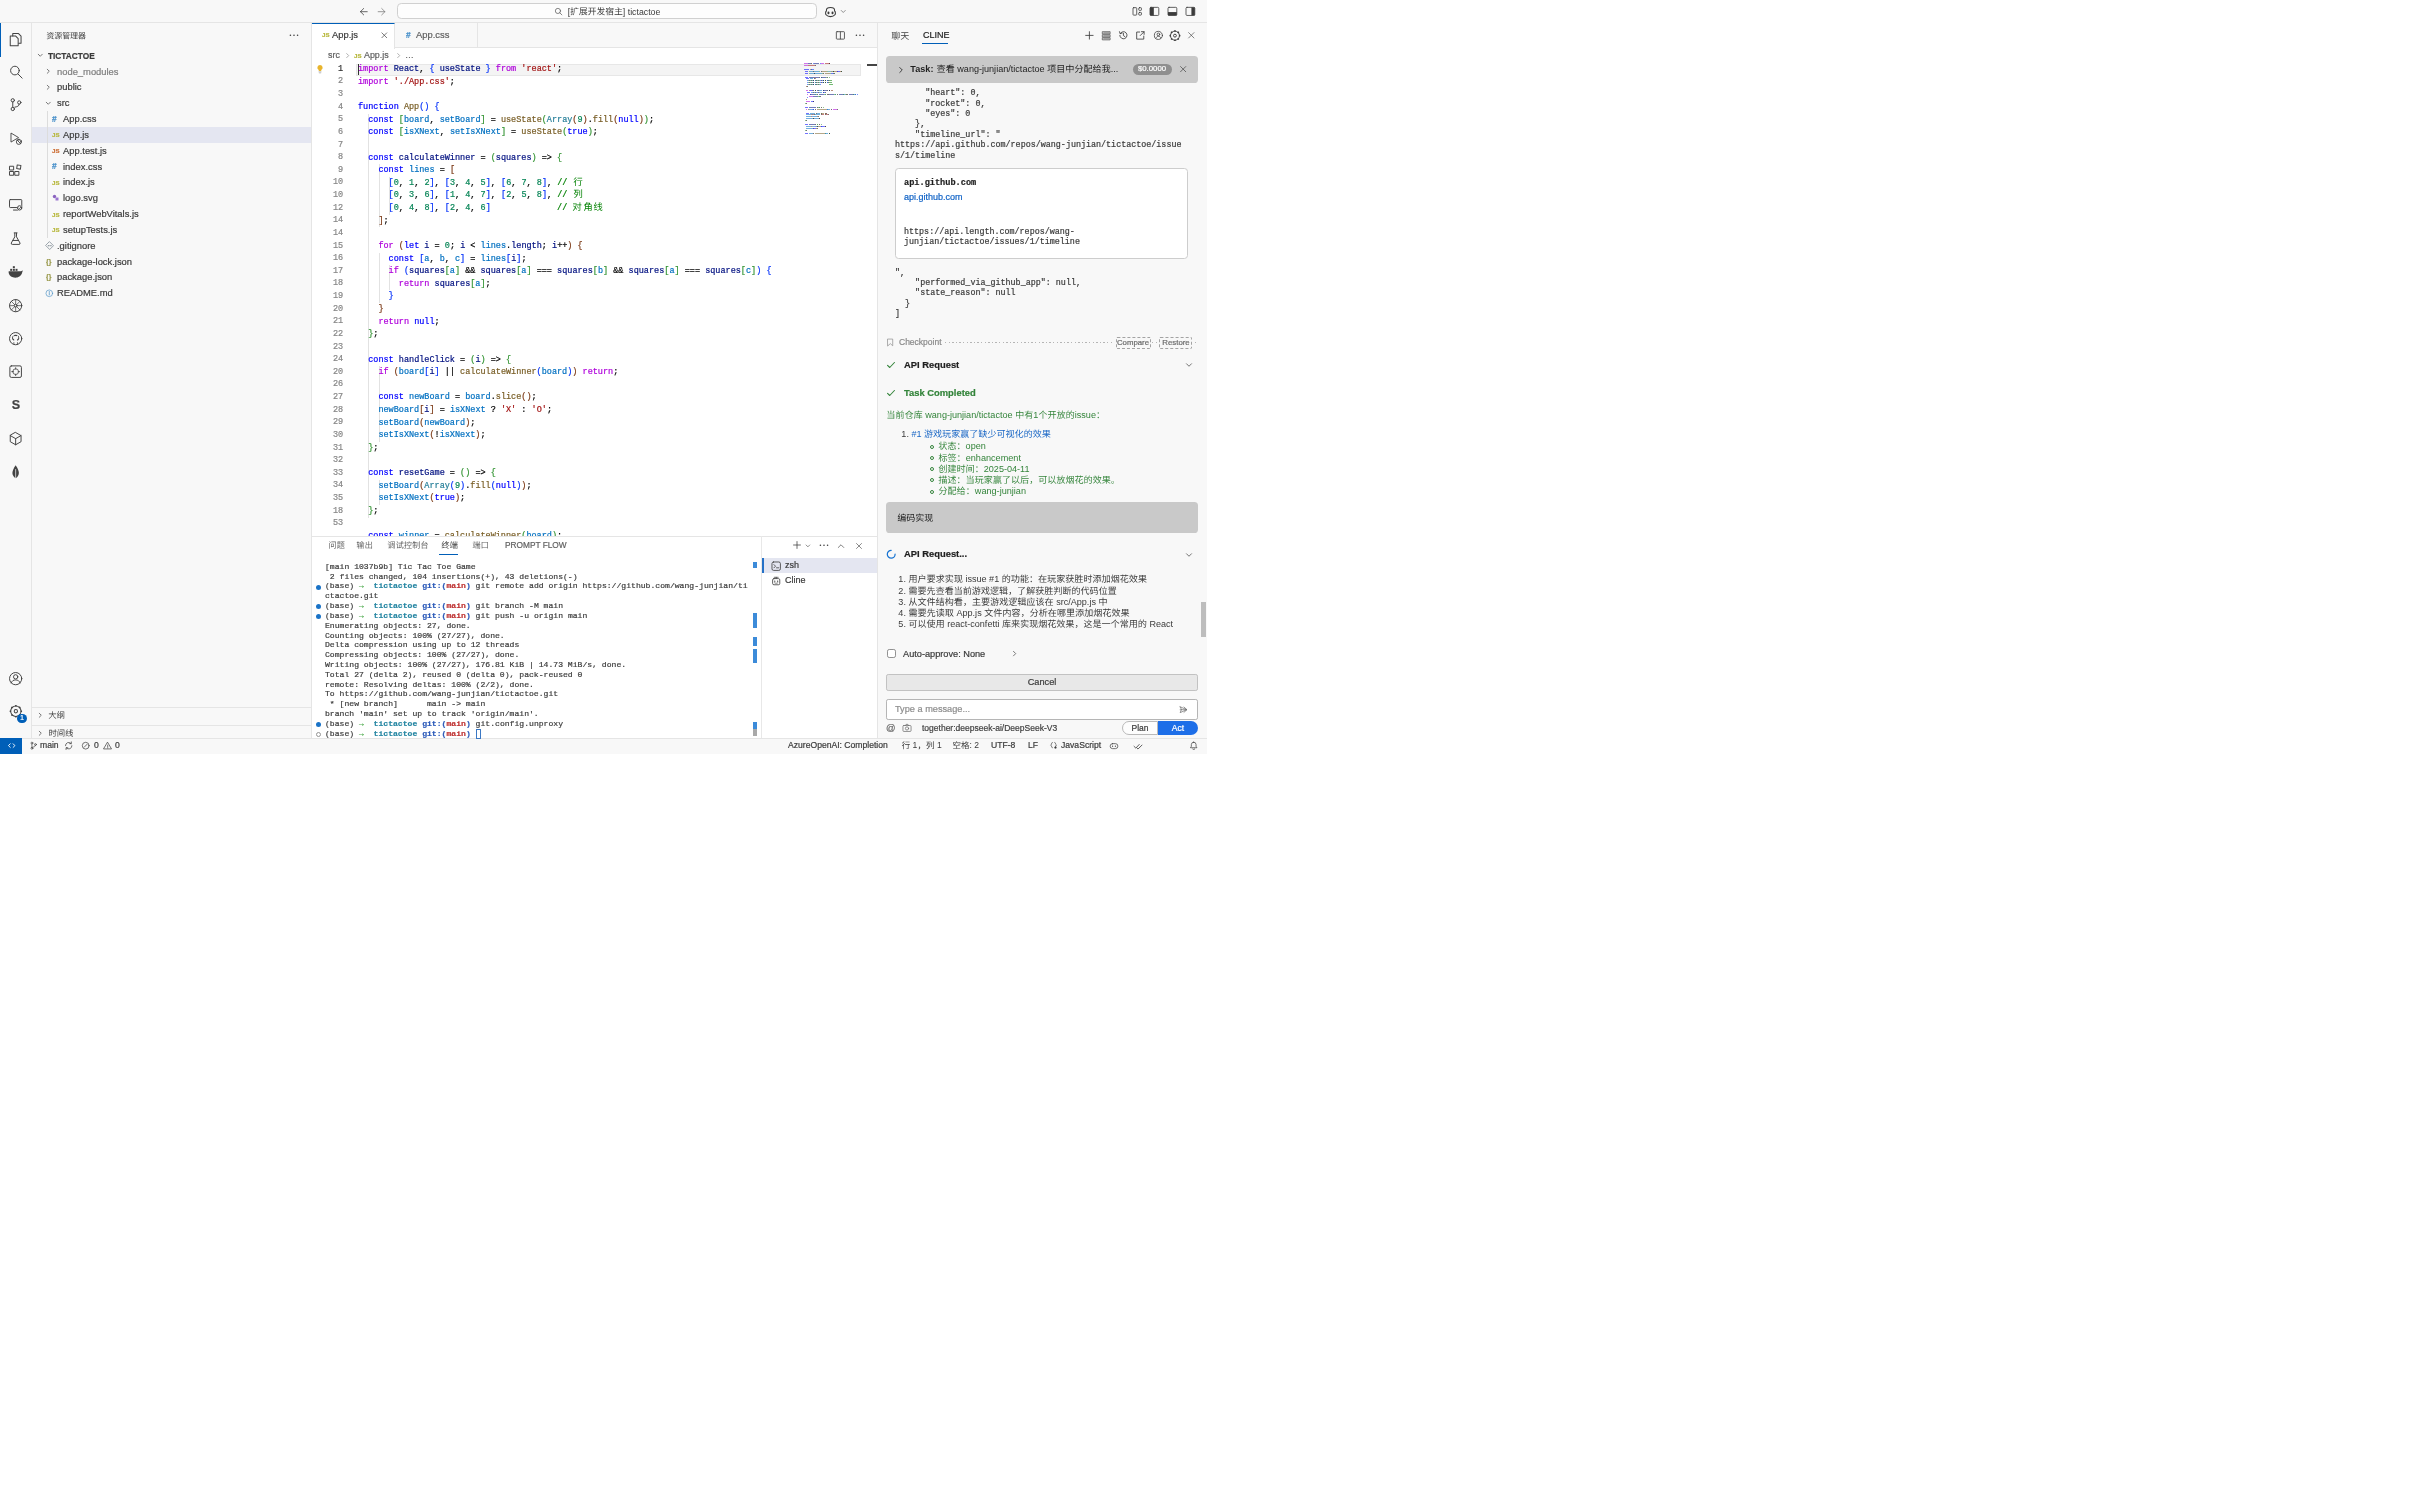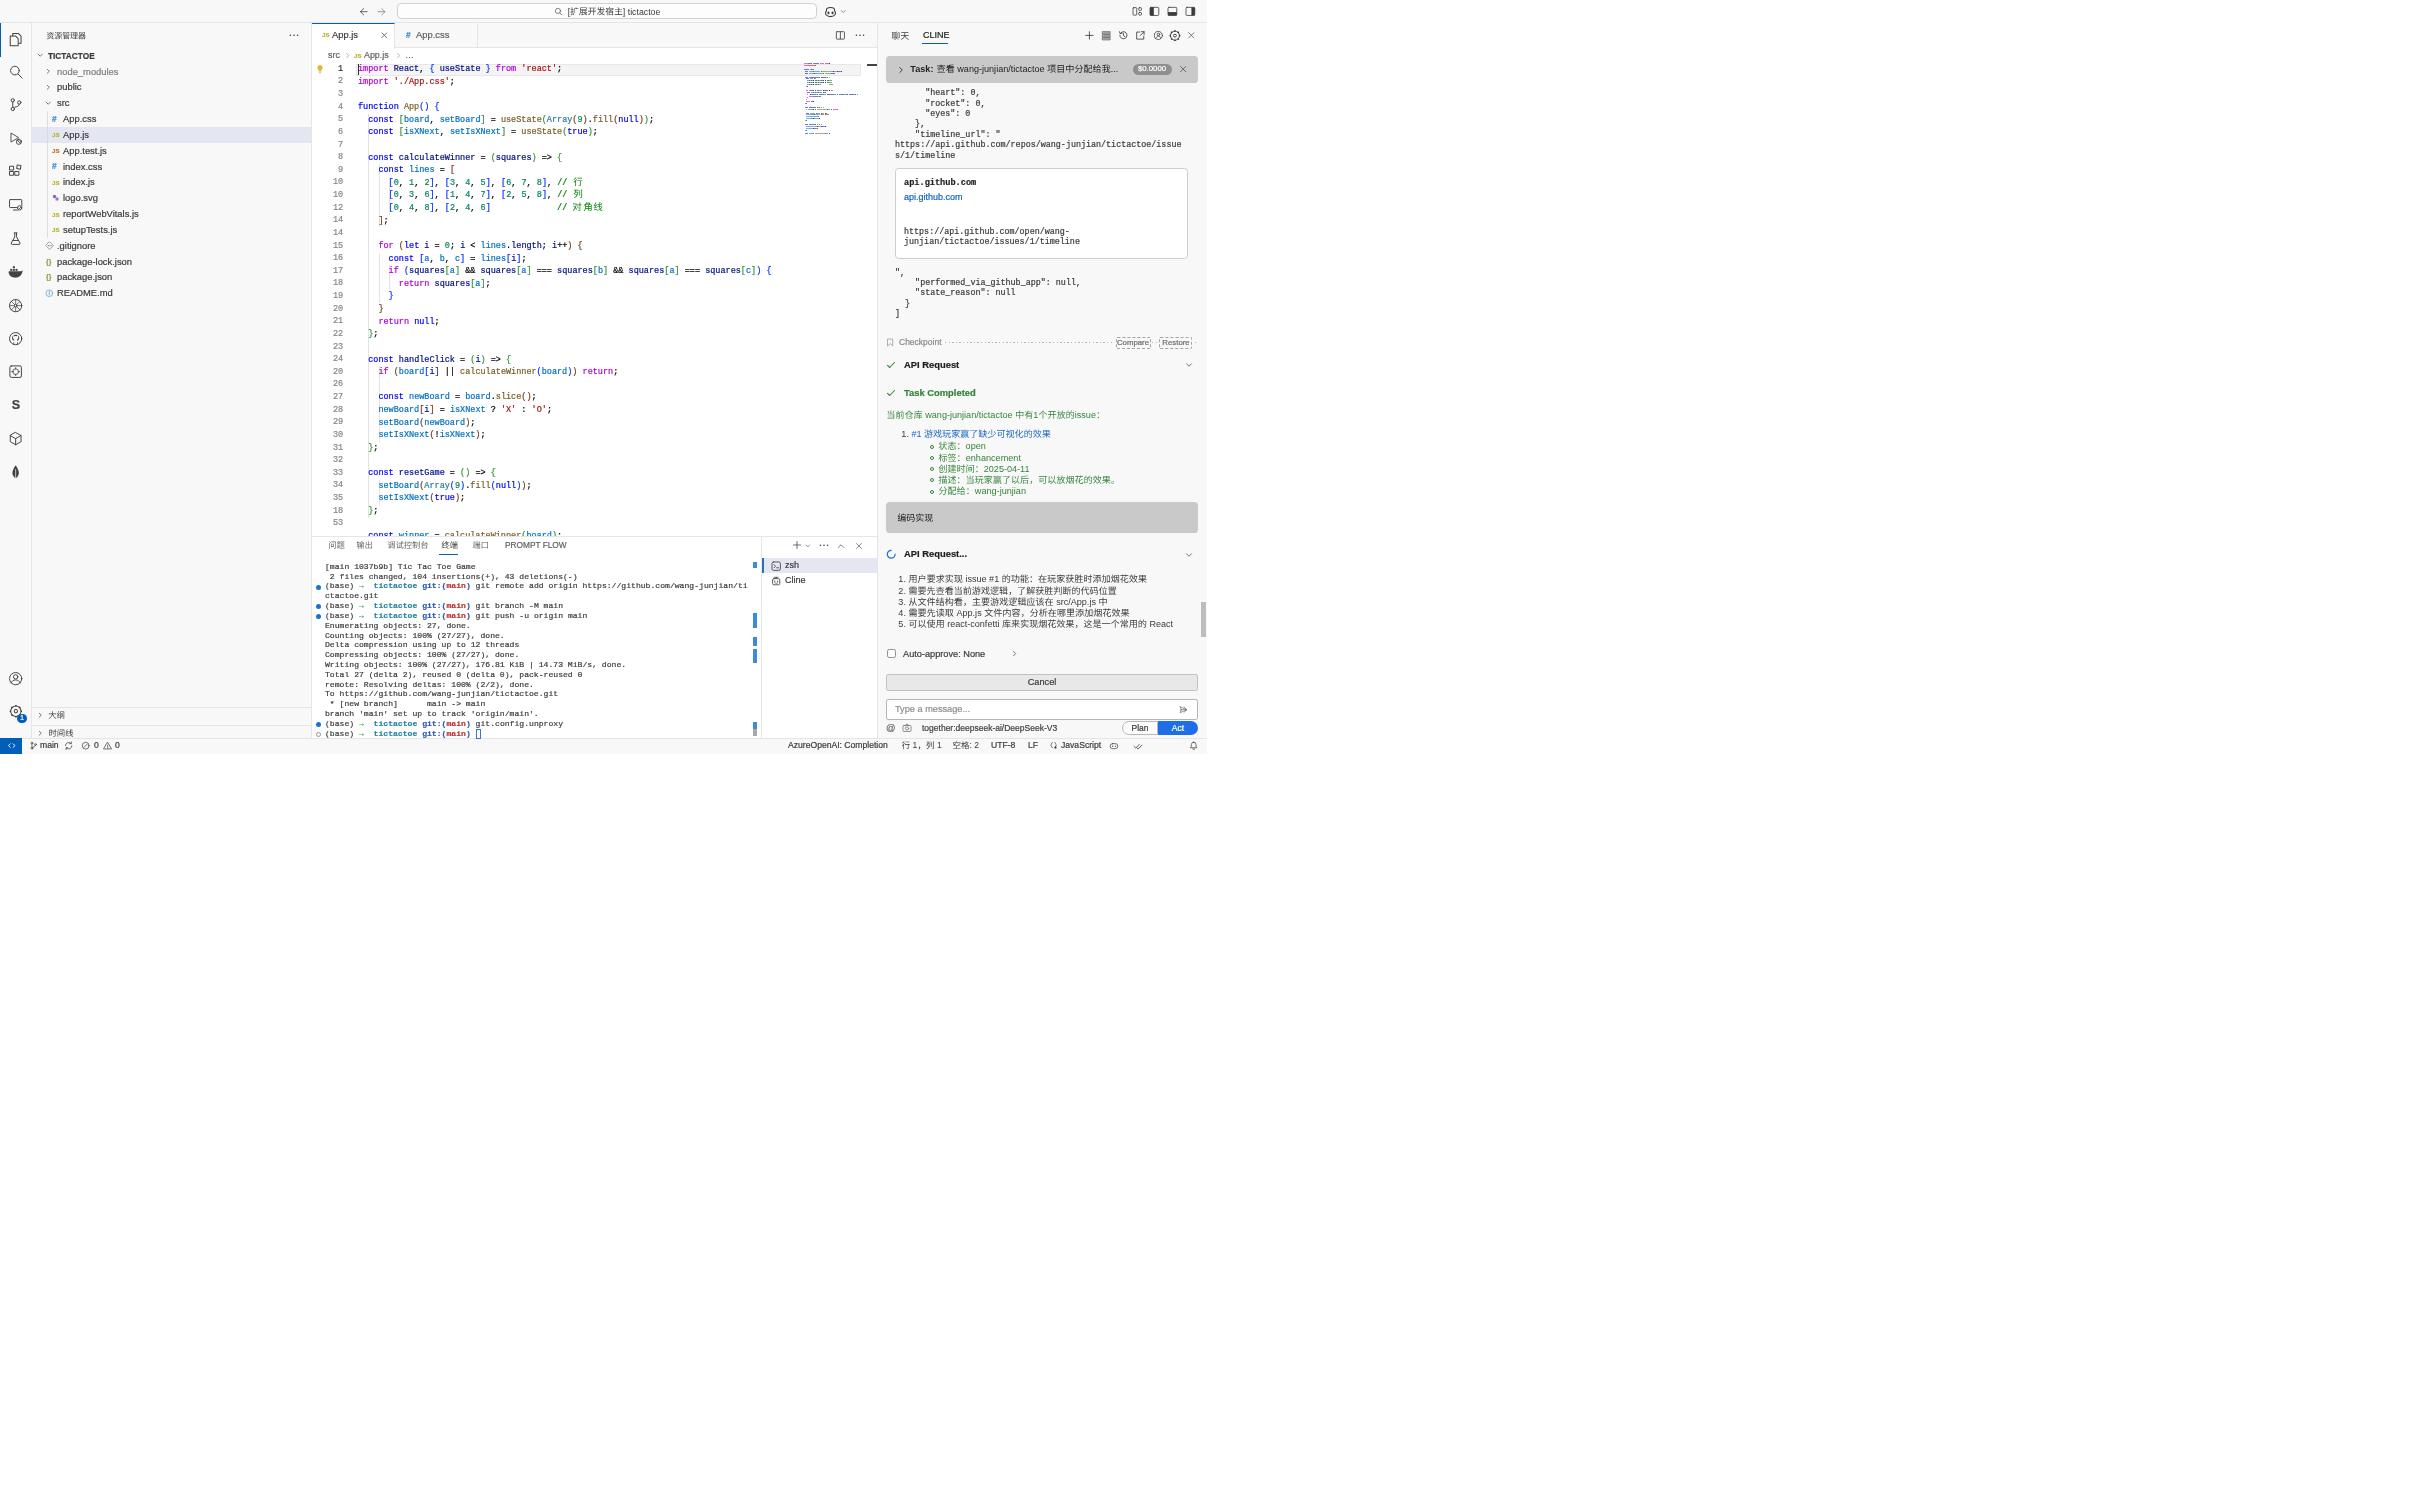--- a/index.html
+++ b/index.html
@@ -791,21 +791,21 @@
 <div style="position:absolute;left:895px;top:87px;font-family:Liberation Mono,monospace;font-size:8.4px;color:#3b3b3b;line-height:12.5px;white-space:pre;">      "heart": 0,</div>
 <div style="position:absolute;left:895px;top:98px;font-family:Liberation Mono,monospace;font-size:8.4px;color:#3b3b3b;line-height:12.5px;white-space:pre;">      "rocket": 0,</div>
 <div style="position:absolute;left:895px;top:108px;font-family:Liberation Mono,monospace;font-size:8.4px;color:#3b3b3b;line-height:12.5px;white-space:pre;">      "eyes": 0</div>
 <div style="position:absolute;left:895px;top:118px;font-family:Liberation Mono,monospace;font-size:8.4px;color:#3b3b3b;line-height:12.5px;white-space:pre;">    },</div>
 <div style="position:absolute;left:895px;top:129px;font-family:Liberation Mono,monospace;font-size:8.4px;color:#3b3b3b;line-height:12.5px;white-space:pre;">    "timeline_url": "</div>
 <div style="position:absolute;left:895px;top:139px;font-family:Liberation Mono,monospace;font-size:8.4px;color:#3b3b3b;line-height:12.5px;white-space:pre;">https://api.github.com/repos/wang-junjian/tictactoe/issue</div>
 <div style="position:absolute;left:895px;top:150px;font-family:Liberation Mono,monospace;font-size:8.4px;color:#3b3b3b;line-height:12.5px;white-space:pre;">s/1/timeline</div>
 <div style="position:absolute;left:895px;top:168px;width:293px;height:91px;background:#fff;border:0.7px solid #cdcdcd;border-radius:3.6px"></div>
 <div style="position:absolute;left:904px;top:177px;font-family:Liberation Mono,monospace;font-size:8.6px;font-weight:700;color:#1f1f1f;line-height:13px;white-space:pre;">api.github.com</div>
 <div style="position:absolute;left:904px;top:191px;font-family:Liberation Sans,sans-serif;font-size:9px;color:#0f62c6;line-height:13.4px;white-space:pre;">api.github.com</div>
-<div style="position:absolute;left:904px;top:226px;font-family:Liberation Mono,monospace;font-size:8.4px;color:#3b3b3b;line-height:12.5px;white-space:pre;">https://api.github.com/open/wang-</div>
+<div style="position:absolute;left:904px;top:226px;font-family:Liberation Mono,monospace;font-size:8.4px;color:#3b3b3b;line-height:12.5px;white-space:pre;">https://api.length.com/repos/wang-</div>
 <div style="position:absolute;left:904px;top:236px;font-family:Liberation Mono,monospace;font-size:8.4px;color:#3b3b3b;line-height:12.5px;white-space:pre;">junjian/tictactoe/issues/1/timeline</div>
 <div style="position:absolute;left:895px;top:267px;font-family:Liberation Mono,monospace;font-size:8.4px;color:#3b3b3b;line-height:12.5px;white-space:pre;">",</div>
 <div style="position:absolute;left:895px;top:277px;font-family:Liberation Mono,monospace;font-size:8.4px;color:#3b3b3b;line-height:12.5px;white-space:pre;">    "performed_via_github_app": null,</div>
 <div style="position:absolute;left:895px;top:287px;font-family:Liberation Mono,monospace;font-size:8.4px;color:#3b3b3b;line-height:12.5px;white-space:pre;">    "state_reason": null</div>
 <div style="position:absolute;left:895px;top:298px;font-family:Liberation Mono,monospace;font-size:8.4px;color:#3b3b3b;line-height:12.5px;white-space:pre;">  }</div>
 <div style="position:absolute;left:895px;top:308px;font-family:Liberation Mono,monospace;font-size:8.4px;color:#3b3b3b;line-height:12.5px;white-space:pre;">]</div>
 <svg style="position:absolute;left:886px;top:338px;width:8.6px;height:8.6px;" viewBox="0 0 16 16" fill="none" stroke="#8a8a8a" stroke-width="1.30" stroke-linecap="round" stroke-linejoin="round">
     <path d="M3.5 2h9v12.5L8 10.5l-4.5 4z"></path>
   </svg>
 <div style="position:absolute;left:899px;top:336px;font-family:Liberation Sans,sans-serif;font-size:8.5px;color:#8a8a8a;line-height:12.7px;white-space:pre;">Checkpoint</div>

